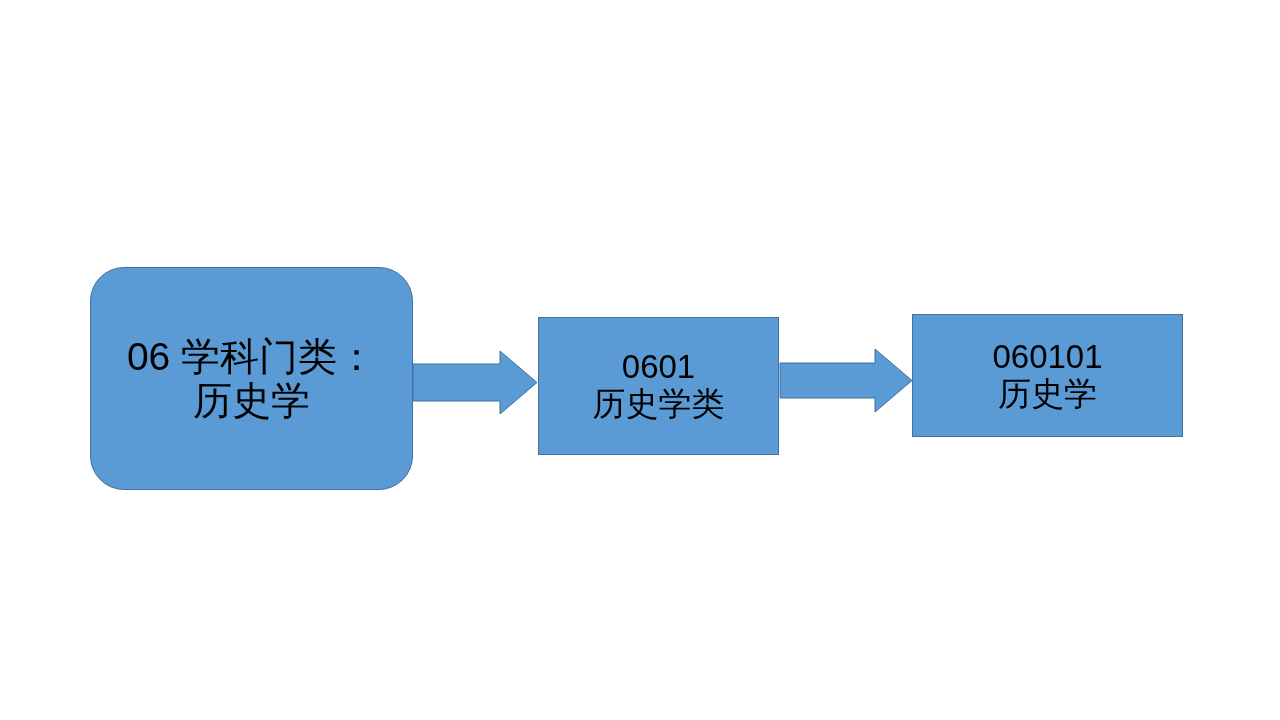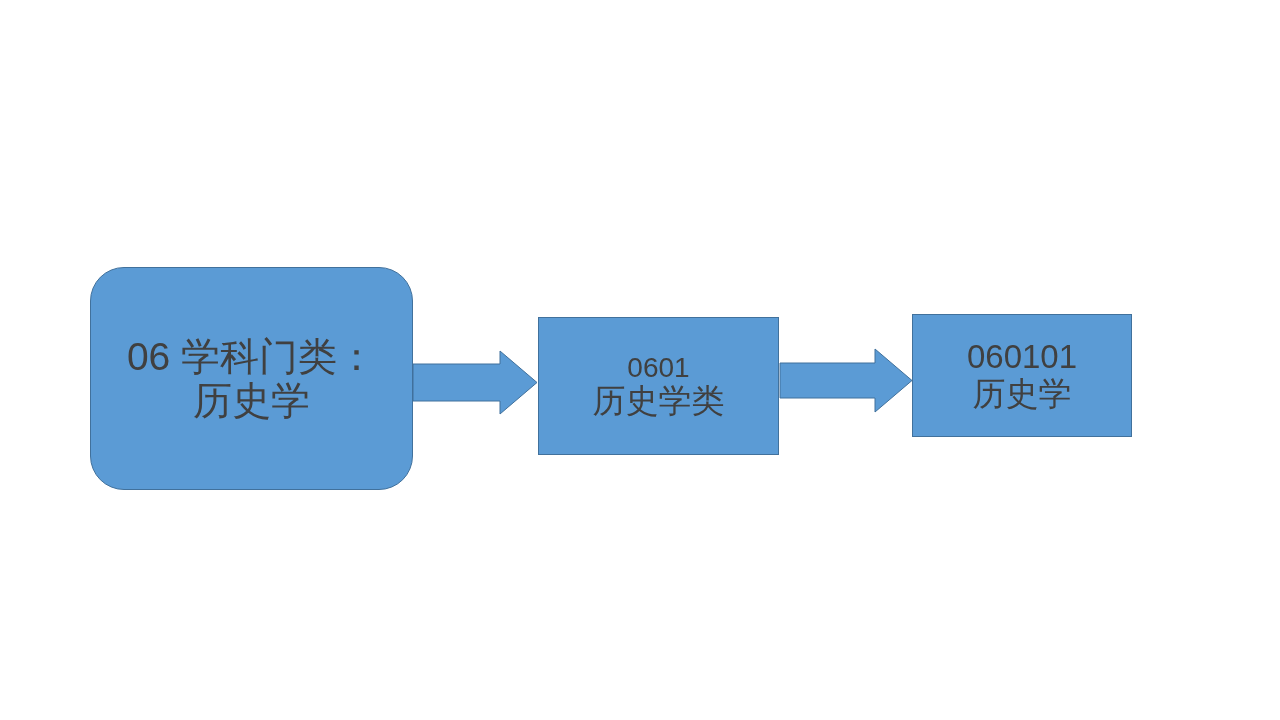--- a/index.html
+++ b/index.html
@@ -23,21 +23,21 @@
   
   .node {
     position: absolute;
     box-sizing: border-box;
     background: #5B9BD5;
     border: 1px solid #41719C;
     display: flex;
     flex-direction: column;
     align-items: center;
     justify-content: center;
-    color: #404040;
+    color: #000000;
     text-align: center;
     line-height: 1.12;
     white-space: nowrap;
   }
 
   
   #node-category {
     left: 90px;
     top: 267px;
     width: 323px;
@@ -53,32 +53,32 @@
   }
 
   
   #node-class {
     left: 538px;
     top: 317px;
     width: 241px;
     height: 138px;
   }
   #node-class .line-code {
-    font-size: 28px;
+    font-size: 33px;
   }
   #node-class .line-name {
     font-size: 33px;
     text-align: center;
   }
 
   
   #node-major {
     left: 912px;
     top: 314px;
-    width: 220px;
+    width: 271px;
     height: 123px;
   }
   #node-major .line-code {
     font-size: 33px;
   }
   #node-major .line-name {
     font-size: 33px;
   }
 
   

